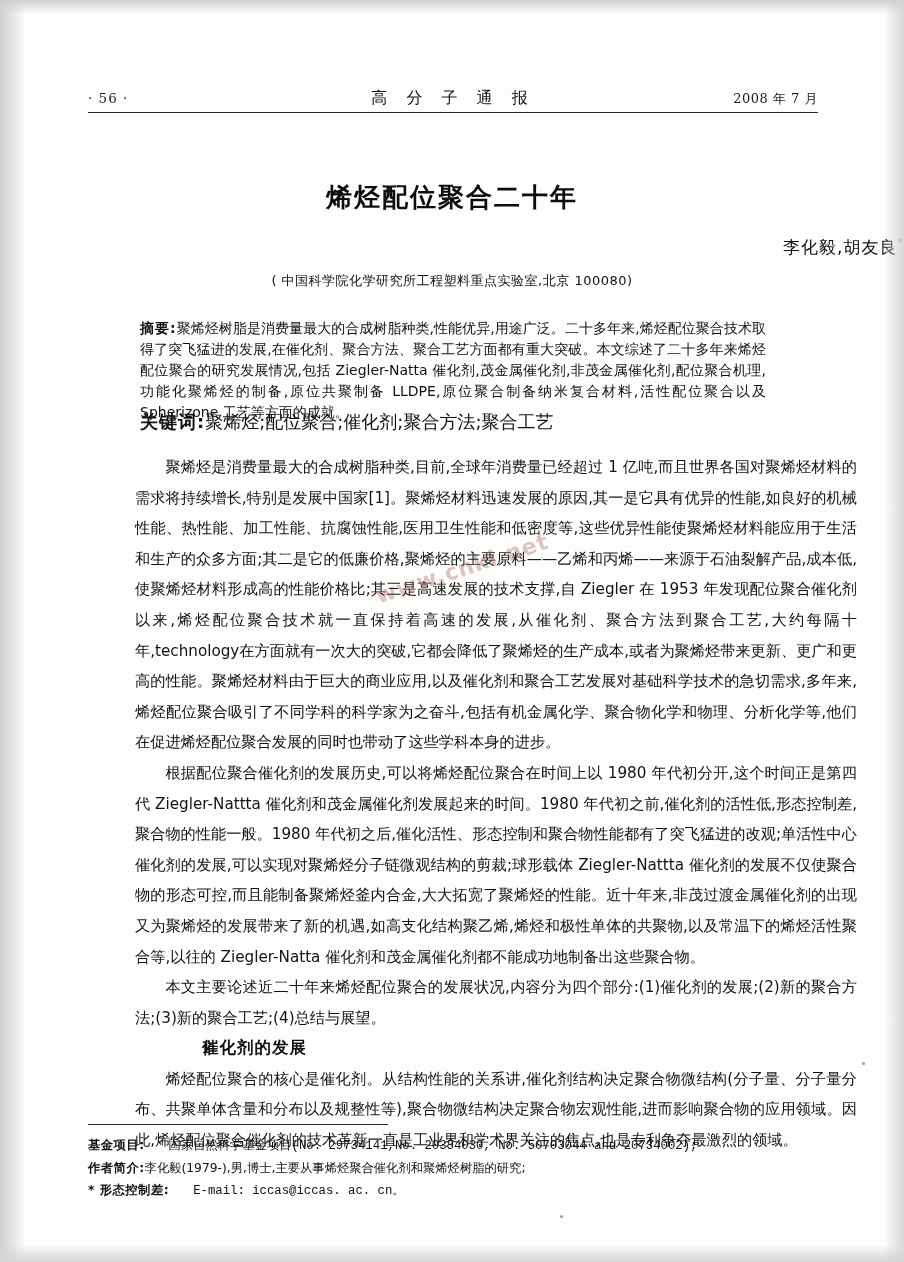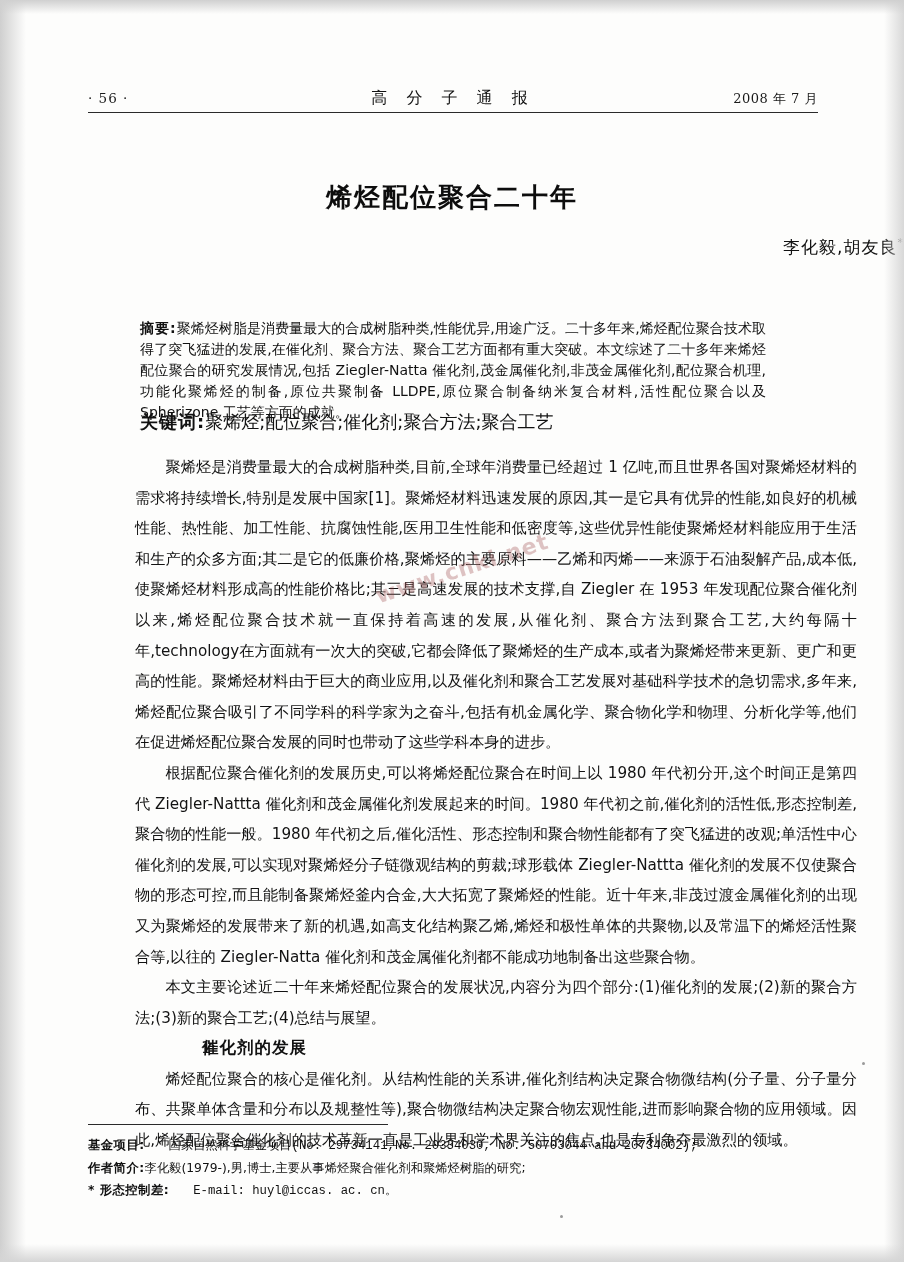--- a/index.html
+++ b/index.html
@@ -242,20 +242,21 @@
       <span class="issue">2008 年 7 月</span>
     </div>
     <div class="rule"></div>
 
     <div class="title">烯烃配位聚合二十年</div>
 
     <div class="authors">
       <span>李化毅,胡友良</span><sup>*</sup>
     </div>
 
+    <div class="affil">( 中国科学院化学研究所工程塑料重点实验室,北京   100080)</div>
 
     <div class="abstract-block">
       <span class="lab">摘要:</span><span>聚烯烃树脂是消费量最大的合成树脂种类,性能优异,用途广泛。二十多年来,烯烃配位聚合技术取得了突飞猛进的发展,在催化剂、聚合方法、聚合工艺方面都有重大突破。本文综述了二十多年来烯烃配位聚合的研究发展情况,包括 Ziegler-Natta 催化剂,茂金属催化剂,非茂金属催化剂,配位聚合机理,功能化聚烯烃的制备,原位共聚制备 LLDPE,原位聚合制备纳米复合材料,活性配位聚合以及 Spherizone 工艺等方面的成就。</span>
     </div>
 
     <div class="keywords">
       <span class="lab">关键词:</span><span>聚烯烃;配位聚合;催化剂;聚合方法;聚合工艺</span>
     </div>
 
     <div class="body">
@@ -274,21 +275,21 @@
 
     <div class="footrule"></div>
     <div class="footnotes">
       <div>
         <span class="lab">基金项目:</span><span class="mono">国家自然科学基金项目(No. 29734141,No. 20334030, No. 50703044 and 20734002);</span>
       </div>
       <div>
         <span class="lab">作者简介:</span><span>李化毅(1979-),男,博士,主要从事烯烃聚合催化剂和聚烯烃树脂的研究;</span>
       </div>
       <div>
-        <span class="lab">* 形态控制差:</span><span class="mono">E-mail: huyl@iccas. ac. cn。</span>
+        <span class="lab">* 形态控制差:</span><span class="mono">E-mail: iccas@iccas. ac. cn。</span>
       </div>
     </div>
 
     <div class="dot-artifact" style="left:560px; top:1215px;"></div>
     <div class="dot-artifact" style="left:862px; top:1062px;"></div>
 
     <div class="edge-shade-l"></div>
     <div class="edge-shade-r"></div>
     <div class="edge-shade-t"></div>
     <div class="edge-shade-b"></div>

